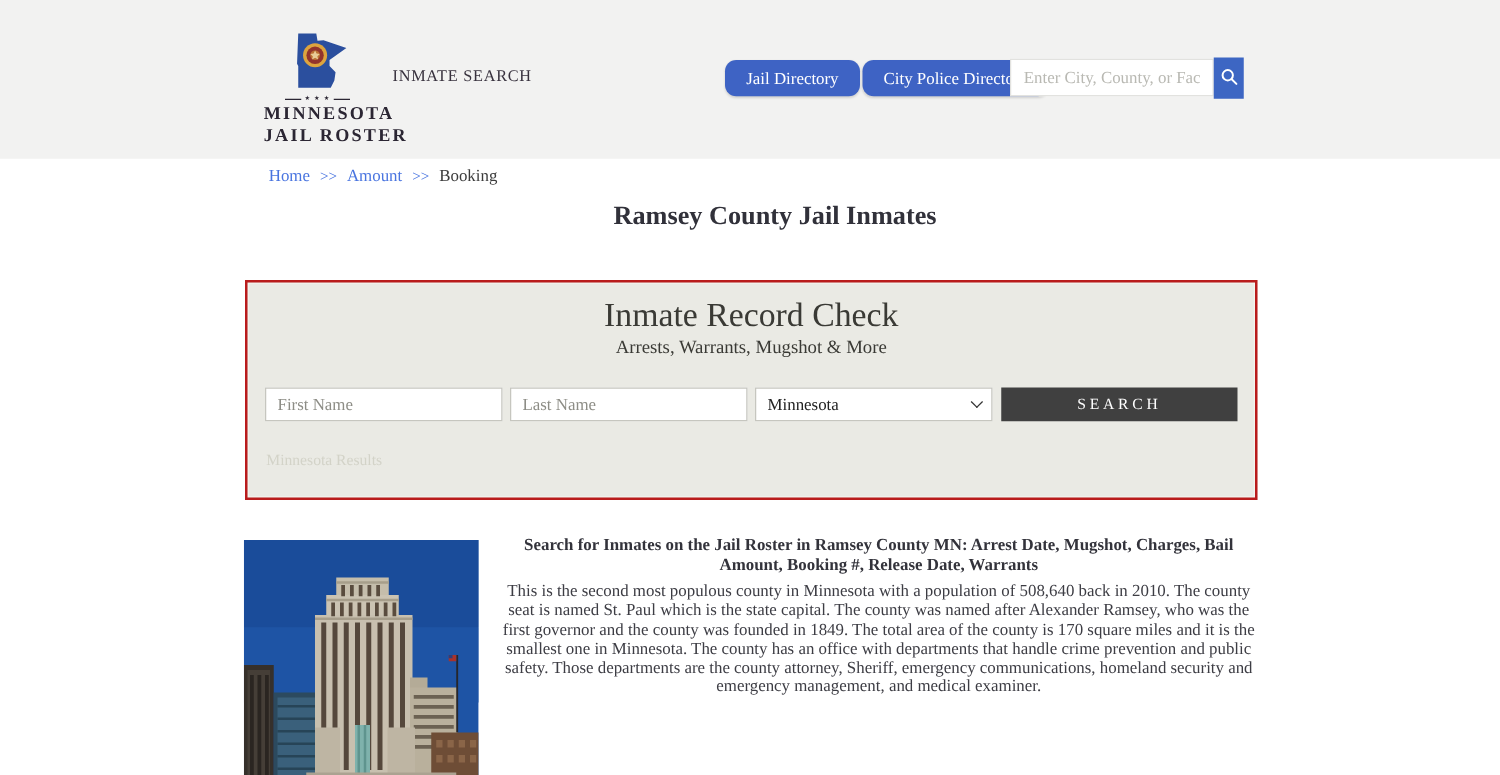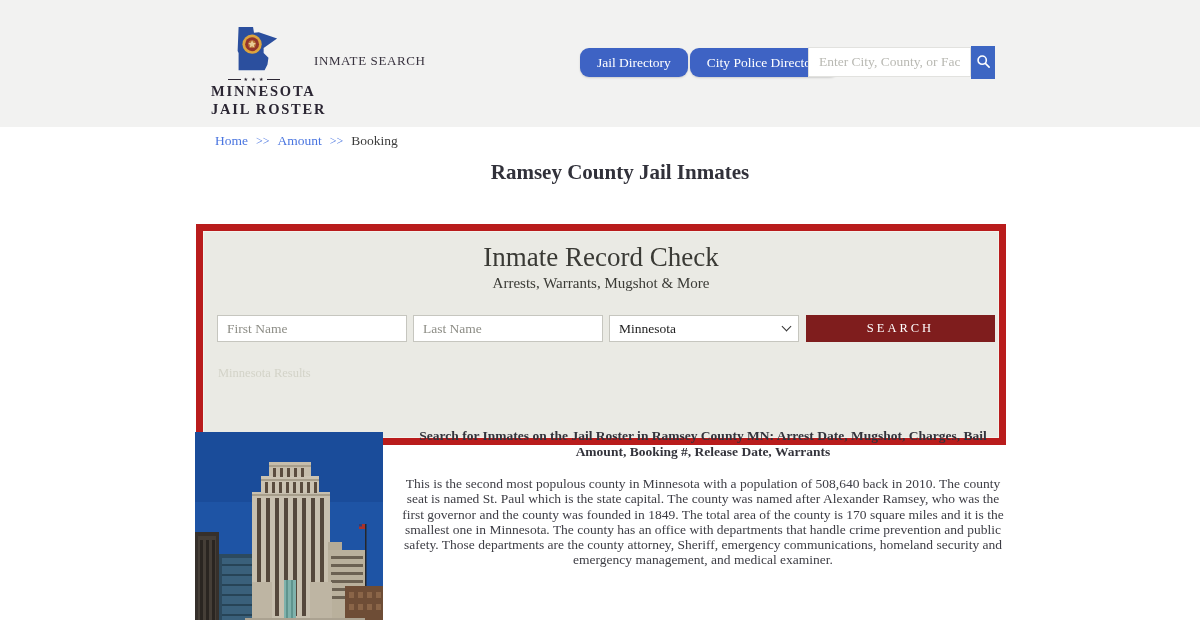--- a/index.html
+++ b/index.html
@@ -62,23 +62,23 @@
 
   
   .page-title {
     position: absolute; left: 0; top: 160px; width: 1200px;
     text-align: center; font-size: 21px; font-weight: 600; color: #31313a; padding-left: 40px;
   }
 
   
   .record-box {
     position: absolute; left: 196px; top: 224px;
-    width: 810px; height: 221px;
+    width: 810px; height: 176px;
     background: #eaeae4;
-    border: 7px solid #b91c1c;
+    border: 2px solid #b91c1c;
     box-shadow: inset 0 0 0 1px #f3f3ed;
   }
   .rc-title { margin-top: 11px; text-align: center; font-size: 27px; color: #3a3a35; font-weight: 400; }
   .rc-sub { text-align: center; font-size: 15px; color: #3a3a35; margin-top: 2px; }
   .rc-form { position: absolute; left: 14px; top: 84px; display: flex; gap: 6px; }
   .rc-input {
     width: 190px; height: 27px; border: 1px solid #c6c6bf; background: #fff;
     padding: 0 9px; font-size: 13.5px; font-family: inherit; color: #333; outline: none;
   }
   .rc-input::placeholder { color: #8d8d86; }
@@ -87,33 +87,33 @@
     width: 100%; height: 100%; appearance: none; -webkit-appearance: none;
     border: 1px solid #c6c6bf; background: #fff; border-radius: 0;
     padding: 0 9px; font-size: 13.5px; font-family: inherit; color: #222; outline: none; cursor: pointer;
   }
   .chev {
     position: absolute; right: 9px; top: 8px; width: 7px; height: 7px;
     border-right: 1.6px solid #333; border-bottom: 1.6px solid #333;
     transform: rotate(45deg); pointer-events: none;
   }
   .rc-search {
-    width: 189px; height: 27px; margin-left: 1px; background: #7f1d1d; border: none;
+    width: 189px; height: 27px; margin-left: 1px; background: #404040; border: none;
     color: #fff; font-size: 12.5px; letter-spacing: 3px; font-family: inherit; cursor: pointer;
   }
   .sponsored { position: absolute; left: 15px; top: 135px; font-size: 12.5px; color: #d3d3c8; }
 
   
   .content-image {
     position: absolute; left: 195px; top: 432px;
     width: 188px; height: 210px; overflow: hidden;
   }
   .content-text { position: absolute; left: 400px; top: 428px; width: 606px; text-align: center; }
   .ct-heading { font-size: 13.5px; font-weight: 600; color: #33333b; line-height: 15.5px; }
-  .ct-para { margin-top: 17px; font-size: 13.5px; color: #3d3d44; line-height: 15.3px; }
+  .ct-para { margin-top: 6px; font-size: 13.5px; color: #3d3d44; line-height: 15.3px; }
 </style>
 </head>
 <body>
 
 <div class="header">
 
   <div class="logo">
     <span>
       <svg width="58" height="52" viewBox="0 0 60 54">
         <path d="M14,3 L29,3 L30,9 L35,8.5 L54,15 L40,25 L40,30 L45,35 L44,42 L41,48 L14,48 L14,30 L13,28 Z" fill="#2b4f9e"></path>

